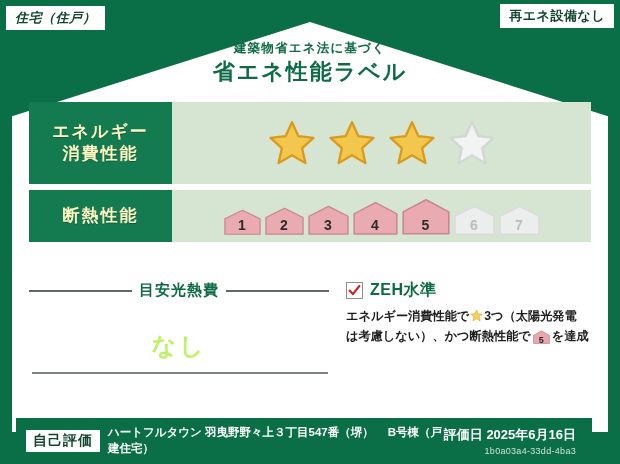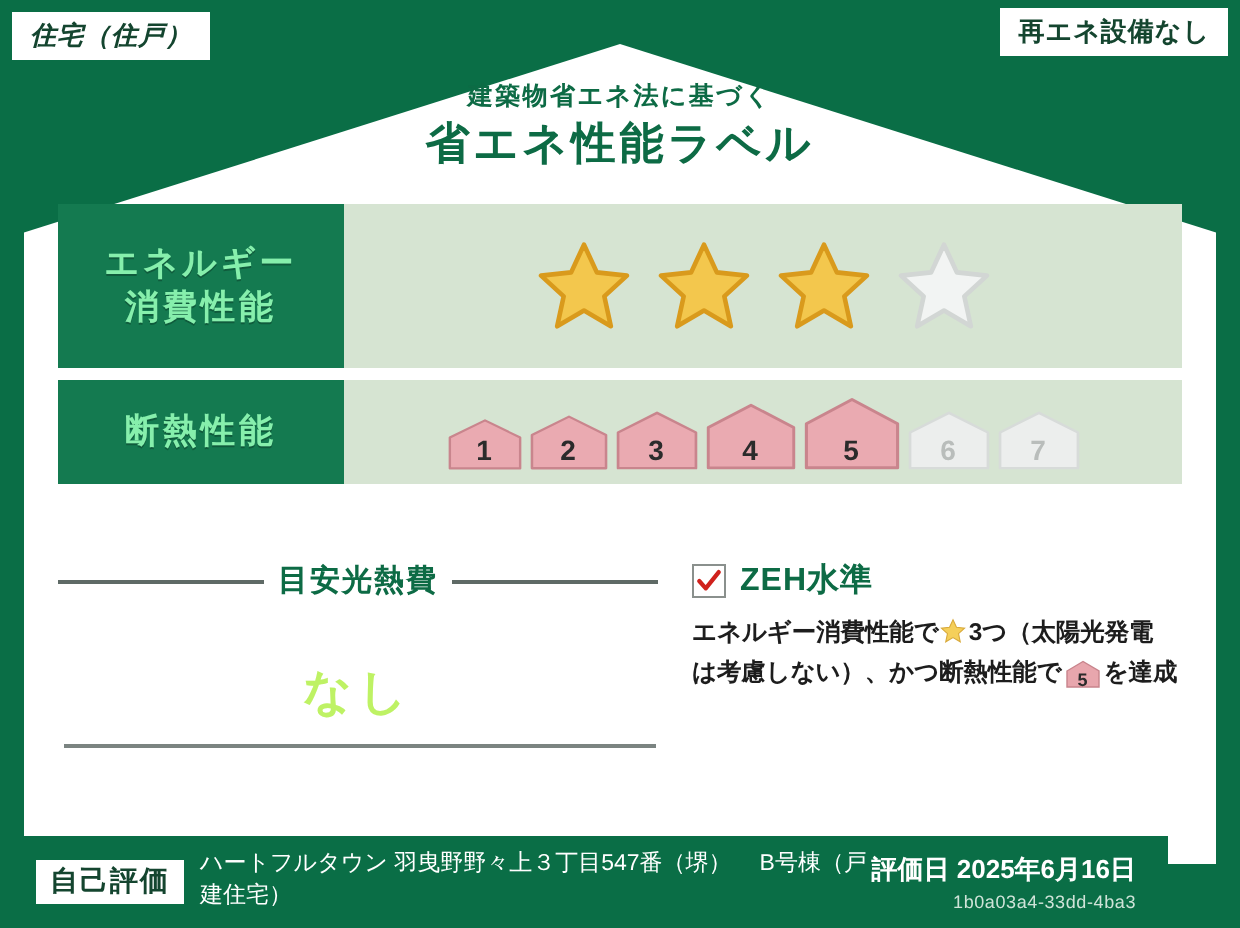--- a/index.html
+++ b/index.html
@@ -67,21 +67,21 @@
   }
   .perf-row {
     display: flex;
     align-items: stretch;
     margin-bottom: 6px;
   }
   .row-label {
     width: 143px;
     flex: 0 0 143px;
     background: #147a50;
-    color: #86efac;
+    color: #fef9c3;
     font-weight: 700;
     font-size: 17px;
     letter-spacing: 2px;
     display: flex;
     flex-direction: column;
     align-items: center;
     justify-content: center;
     line-height: 1.3;
     text-shadow: 0 1px 0 rgba(0,0,0,.25);
   }
@@ -215,21 +215,21 @@
     font-style: normal;
     font-size: 9px;
     font-weight: 700;
     color: #2b2b2b;
     line-height: 15px;
   }
 
   
   .footer {
     position: absolute;
-    left: 8px; bottom: 0;
+    left: 16px; bottom: 0;
     width: 576px; height: 46px;
     background: #0a6e46;
     display: flex;
     align-items: center;
     padding: 0 10px;
     color: #ffffff;
   }
   .self-eval {
     background: #ffffff;
     color: #14452f;
@@ -240,21 +240,21 @@
     margin-right: 8px;
     white-space: nowrap;
     flex: 0 0 auto;
     line-height: 1.1;
   }
   .addr {
     font-size: 11.5px;
     line-height: 1.35;
     flex: 1 1 auto;
     max-width: 360px;
-    font-weight: 400;
+    font-weight: 700;
   }
   .addr .bldg { margin-left: 14px; }
   .eval-date {
     flex: 0 0 auto;
     text-align: right;
     margin-left: auto;
     margin-right: 6px;
   }
   .eval-date .d { font-size: 13px; font-weight: 600; }
   .eval-date .id {

